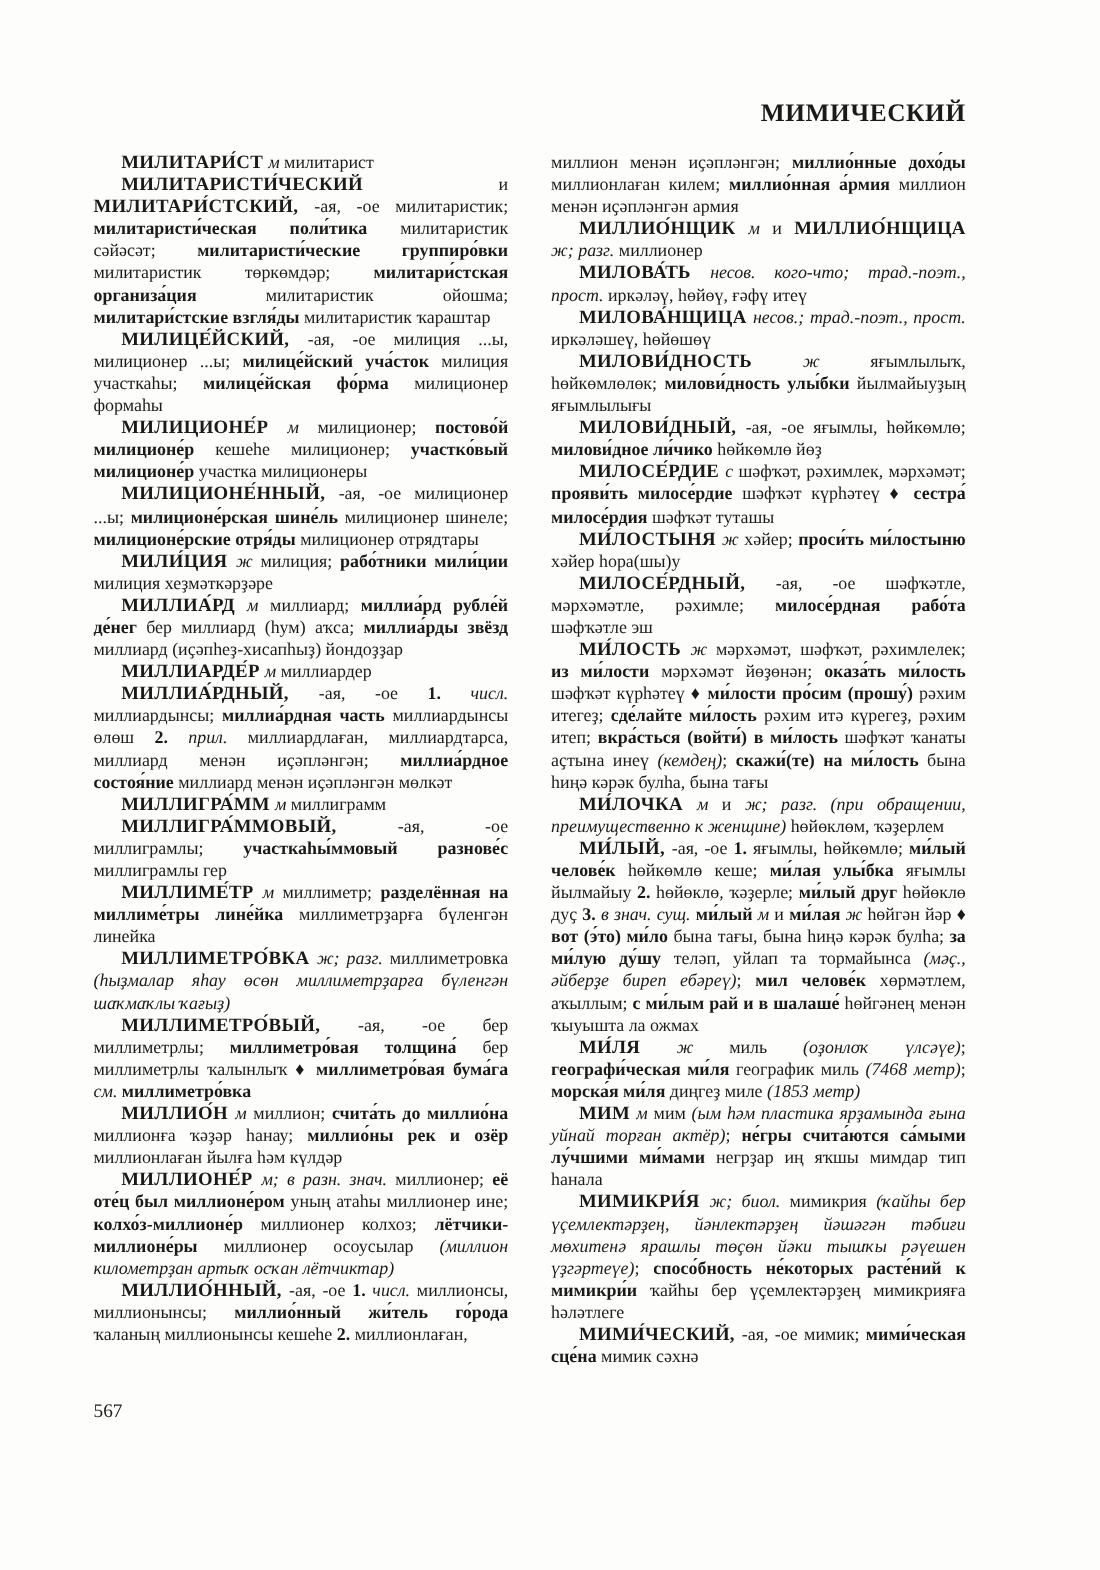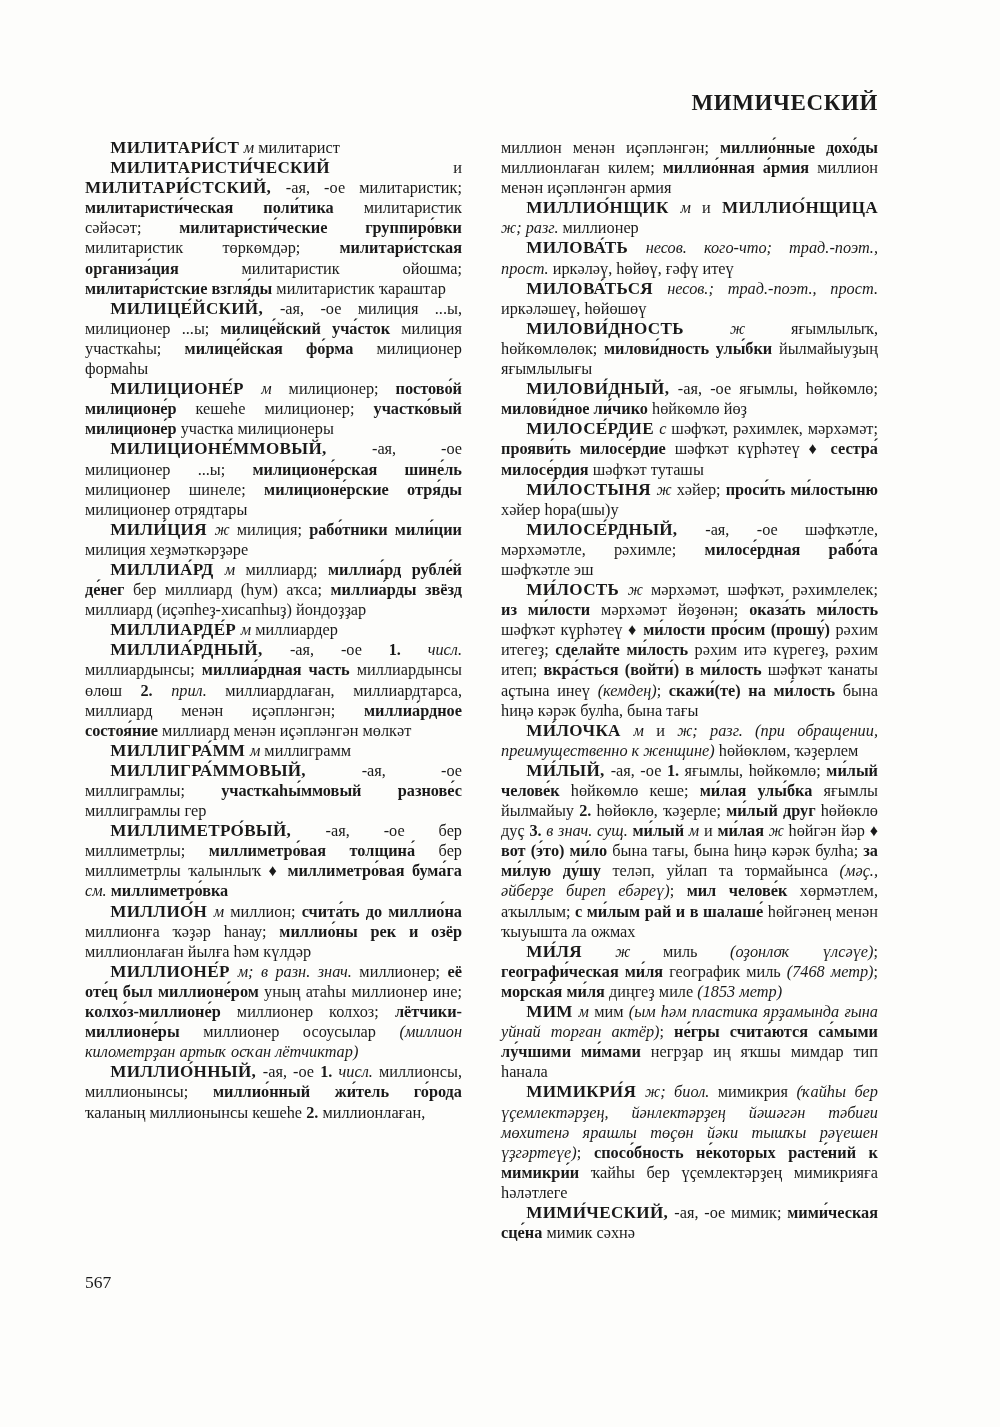--- a/index.html
+++ b/index.html
@@ -56,37 +56,39 @@
 <body>
 
 <div class="page" style="background: rgb(253, 253, 251); color: rgb(26, 26, 26);">
   <div class="running-head">МИМИЧЕСКИЙ</div>
   <div class="text-block">
     <div class="column">
         <p class="entry"><span class="run-h">МИЛИТАРИ́СТ </span><span class="run-i">м </span><span class="run-r">милитарист</span></p>
         <p class="entry"><span class="run-h">МИЛИТАРИСТИ́ЧЕСКИЙ </span><span class="run-r">и </span><span class="run-h">МИЛИТАРИ́СТСКИЙ, </span><span class="run-r">-ая, -ое милитаристик; </span><span class="run-b">милитаристи́ческая поли́тика </span><span class="run-r">милитаристик сәйәсәт; </span><span class="run-b">милитаристи́ческие группиро́вки </span><span class="run-r">милитаристик төркөмдәр; </span><span class="run-b">милитари́стская организа́ция </span><span class="run-r">милитаристик ойошма; </span><span class="run-b">милитари́стские взгля́ды </span><span class="run-r">милитаристик ҡараштар</span></p>
         <p class="entry"><span class="run-h">МИЛИЦЕ́ЙСКИЙ, </span><span class="run-r">-ая, -ое милиция ...ы, милиционер ...ы; </span><span class="run-b">милице́йский уча́сток </span><span class="run-r">милиция участкаһы; </span><span class="run-b">милице́йская фо́рма </span><span class="run-r">милиционер формаһы</span></p>
         <p class="entry"><span class="run-h">МИЛИЦИОНЕ́Р </span><span class="run-i">м </span><span class="run-r">милиционер; </span><span class="run-b">постово́й милиционе́р </span><span class="run-r">кешеһе милиционер; </span><span class="run-b">участко́вый милиционе́р </span><span class="run-r">участка милиционеры</span></p>
-        <p class="entry"><span class="run-h">МИЛИЦИОНЕ́ММОВЫЙ, </span><span class="run-r">-ая, -ое милиционер ...ы; </span><span class="run-b">милиционе́рская шине́ль </span><span class="run-r">милиционер шинеле; </span><span class="run-b">милиционе́рские отря́ды </span><span class="run-r">милиционер отрядтары</span></p>
+        <p class="entry"><span class="run-h">МИЛИЦИОНЕ́ННЫЙ, </span><span class="run-r">-ая, -ое милиционер ...ы; </span><span class="run-b">милиционе́рская шине́ль </span><span class="run-r">милиционер шинеле; </span><span class="run-b">милиционе́рские отря́ды </span><span class="run-r">милиционер отрядтары</span></p>
         <p class="entry"><span class="run-h">МИЛИ́ЦИЯ </span><span class="run-i">ж </span><span class="run-r">милиция; </span><span class="run-b">рабо́тники мили́ции </span><span class="run-r">милиция хеҙмәткәрҙәре</span></p>
         <p class="entry"><span class="run-h">МИЛЛИА́РД </span><span class="run-i">м </span><span class="run-r">миллиард; </span><span class="run-b">миллиа́рд рубле́й де́нег </span><span class="run-r">бер миллиард (һум) аҡса; </span><span class="run-b">миллиа́рды звёзд </span><span class="run-r">миллиард (иҫәпһеҙ-хисапһыҙ) йондоҙҙар</span></p>
         <p class="entry"><span class="run-h">МИЛЛИАРДЕ́Р </span><span class="run-i">м </span><span class="run-r">миллиардер</span></p>
         <p class="entry"><span class="run-h">МИЛЛИА́РДНЫЙ, </span><span class="run-r">-ая, -ое </span><span class="run-b">1. </span><span class="run-i">числ. </span><span class="run-r">миллиардынсы; </span><span class="run-b">миллиа́рдная часть </span><span class="run-r">миллиардынсы өлөш </span><span class="run-b">2. </span><span class="run-i">прил. </span><span class="run-r">миллиардлаған, миллиардтарса, миллиард менән иҫәпләнгән; </span><span class="run-b">миллиа́рдное состоя́ние </span><span class="run-r">миллиард менән иҫәпләнгән мөлкәт</span></p>
         <p class="entry"><span class="run-h">МИЛЛИГРА́ММ </span><span class="run-i">м </span><span class="run-r">миллиграмм</span></p>
         <p class="entry"><span class="run-h">МИЛЛИГРА́ММОВЫЙ, </span><span class="run-r">-ая, -ое миллиграмлы; </span><span class="run-b">участкаһы́ммовый разнове́с </span><span class="run-r">миллиграмлы гер</span></p>
+        <p class="entry"><span class="run-h">МИЛЛИМЕ́ТР </span><span class="run-i">м </span><span class="run-r">миллиметр; </span><span class="run-b">разделённая на миллиме́тры лине́йка </span><span class="run-r">миллиметрҙарға бүленгән линейка</span></p>
+        <p class="entry"><span class="run-h">МИЛЛИМЕТРО́ВКА </span><span class="run-i">ж; разг. </span><span class="run-r">миллиметровка </span><span class="run-i">(һыҙмалар яһау өсөн миллиметрҙарға бүленгән шаҡмаҡлы ҡағыҙ)</span></p>
         <p class="entry"><span class="run-h">МИЛЛИМЕТРО́ВЫЙ, </span><span class="run-r">-ая, -ое бер миллиметрлы; </span><span class="run-b">миллиметро́вая толщина́ </span><span class="run-r">бер миллиметрлы ҡалынлыҡ </span><span class="run-b">♦ миллиметро́вая бума́га </span><span class="run-i">см. </span><span class="run-b">миллиметро́вка</span></p>
         <p class="entry"><span class="run-h">МИЛЛИО́Н </span><span class="run-i">м </span><span class="run-r">миллион; </span><span class="run-b">счита́ть до миллио́на </span><span class="run-r">миллионға ҡәҙәр һанау; </span><span class="run-b">миллио́ны рек и озёр </span><span class="run-r">миллионлаған йылға һәм күлдәр</span></p>
         <p class="entry"><span class="run-h">МИЛЛИОНЕ́Р </span><span class="run-i">м; в разн. знач. </span><span class="run-r">миллионер; </span><span class="run-b">её оте́ц был миллионе́ром </span><span class="run-r">уның атаһы миллионер ине; </span><span class="run-b">колхо́з-миллионе́р </span><span class="run-r">миллионер колхоз; </span><span class="run-b">лётчики-миллионе́ры </span><span class="run-r">миллионер осоусылар </span><span class="run-i">(миллион километрҙан артыҡ осҡан лётчиктар)</span></p>
         <p class="entry"><span class="run-h">МИЛЛИО́ННЫЙ, </span><span class="run-r">-ая, -ое </span><span class="run-b">1. </span><span class="run-i">числ. </span><span class="run-r">миллионсы, миллионынсы; </span><span class="run-b">миллио́нный жи́тель го́рода </span><span class="run-r">ҡаланың миллионынсы кешеһе </span><span class="run-b">2. </span><span class="run-r">миллионлаған,</span></p>
       </div>
     <div class="column">
         <p class="entry no-indent"><span class="run-r">миллион менән иҫәпләнгән; </span><span class="run-b">миллио́нные дохо́ды </span><span class="run-r">миллионлаған килем; </span><span class="run-b">миллио́нная а́рмия </span><span class="run-r">миллион менән иҫәпләнгән армия</span></p>
         <p class="entry"><span class="run-h">МИЛЛИО́НЩИК </span><span class="run-i">м </span><span class="run-r">и </span><span class="run-h">МИЛЛИО́НЩИЦА </span><span class="run-i">ж; разг. </span><span class="run-r">миллионер</span></p>
         <p class="entry"><span class="run-h">МИЛОВА́ТЬ </span><span class="run-i">несов. кого-что; трад.-поэт., прост. </span><span class="run-r">иркәләү, һөйөү, ғәфү итеү</span></p>
-        <p class="entry"><span class="run-h">МИЛОВА́ТЬСЯ </span><span class="run-i">несов.; трад.-поэт., прост. </span><span class="run-r">иркәләшеү, һөйөшөү</span></p>
+        <p class="entry"><span class="run-h">МИЛОВА́НЩИЦА </span><span class="run-i">несов.; трад.-поэт., прост. </span><span class="run-r">иркәләшеү, һөйөшөү</span></p>
         <p class="entry"><span class="run-h">МИЛОВИ́ДНОСТЬ </span><span class="run-i">ж </span><span class="run-r">яғымлылыҡ, һөйкөмлөлөк; </span><span class="run-b">милови́дность улы́бки </span><span class="run-r">йылмайыуҙың яғымлылығы</span></p>
         <p class="entry"><span class="run-h">МИЛОВИ́ДНЫЙ, </span><span class="run-r">-ая, -ое яғымлы, һөйкөмлө; </span><span class="run-b">милови́дное ли́чико </span><span class="run-r">һөйкөмлө йөҙ</span></p>
         <p class="entry"><span class="run-h">МИЛОСЕ́РДИЕ </span><span class="run-i">с </span><span class="run-r">шәфҡәт, рәхимлек, мәрхәмәт; </span><span class="run-b">прояви́ть милосе́рдие </span><span class="run-r">шәфҡәт күрһәтеү </span><span class="run-b">♦ сестра́ милосе́рдия </span><span class="run-r">шәфҡәт туташы</span></p>
         <p class="entry"><span class="run-h">МИ́ЛОСТЫНЯ </span><span class="run-i">ж </span><span class="run-r">хәйер; </span><span class="run-b">проси́ть ми́лостыню </span><span class="run-r">хәйер һора(шы)у</span></p>
         <p class="entry"><span class="run-h">МИЛОСЕ́РДНЫЙ, </span><span class="run-r">-ая, -ое шәфҡәтле, мәрхәмәтле, рәхимле; </span><span class="run-b">милосе́рдная рабо́та </span><span class="run-r">шәфҡәтле эш</span></p>
         <p class="entry"><span class="run-h">МИ́ЛОСТЬ </span><span class="run-i">ж </span><span class="run-r">мәрхәмәт, шәфҡәт, рәхимлелек; </span><span class="run-b">из ми́лости </span><span class="run-r">мәрхәмәт йөҙөнән; </span><span class="run-b">оказа́ть ми́лость </span><span class="run-r">шәфҡәт күрһәтеү </span><span class="run-b">♦ ми́лости про́сим (прошу́) </span><span class="run-r">рәхим итегеҙ; </span><span class="run-b">сде́лайте ми́лость </span><span class="run-r">рәхим итә күрегеҙ, рәхим итеп; </span><span class="run-b">вкра́сться (войти́) в ми́лость </span><span class="run-r">шәфҡәт ҡанаты аҫтына инеү </span><span class="run-i">(кемдең)</span><span class="run-r">; </span><span class="run-b">скажи́(те) на ми́лость </span><span class="run-r">бына һиңә кәрәк булһа, бына тағы</span></p>
         <p class="entry"><span class="run-h">МИ́ЛОЧКА </span><span class="run-i">м </span><span class="run-r">и </span><span class="run-i">ж; разг. (при обращении, преимущественно к женщине) </span><span class="run-r">һөйөклөм, ҡәҙерлем</span></p>
         <p class="entry"><span class="run-h">МИ́ЛЫЙ, </span><span class="run-r">-ая, -ое </span><span class="run-b">1. </span><span class="run-r">яғымлы, һөйкөмлө; </span><span class="run-b">ми́лый челове́к </span><span class="run-r">һөйкөмлө кеше; </span><span class="run-b">ми́лая улы́бка </span><span class="run-r">яғымлы йылмайыу </span><span class="run-b">2. </span><span class="run-r">һөйөклө, ҡәҙерле; </span><span class="run-b">ми́лый друг </span><span class="run-r">һөйөклө дуҫ </span><span class="run-b">3. </span><span class="run-i">в знач. сущ. </span><span class="run-b">ми́лый </span><span class="run-i">м </span><span class="run-r">и </span><span class="run-b">ми́лая </span><span class="run-i">ж </span><span class="run-r">һөйгән йәр </span><span class="run-b">♦ вот (э́то) ми́ло </span><span class="run-r">бына тағы, бына һиңә кәрәк булһа; </span><span class="run-b">за ми́лую ду́шу </span><span class="run-r">теләп, уйлап та тормайынса </span><span class="run-i">(мәҫ., әйберҙе биреп ебәреү)</span><span class="run-r">; </span><span class="run-b">мил челове́к </span><span class="run-r">хөрмәтлем, аҡыллым; </span><span class="run-b">с ми́лым рай и в шалаше́ </span><span class="run-r">һөйгәнең менән ҡыуышта ла ожмах</span></p>
         <p class="entry"><span class="run-h">МИ́ЛЯ </span><span class="run-i">ж </span><span class="run-r">миль </span><span class="run-i">(оҙонлоҡ үлсәүе)</span><span class="run-r">; </span><span class="run-b">географи́ческая ми́ля </span><span class="run-r">географик миль </span><span class="run-i">(7468 метр)</span><span class="run-r">; </span><span class="run-b">морска́я ми́ля </span><span class="run-r">диңгеҙ миле </span><span class="run-i">(1853 метр)</span></p>
         <p class="entry"><span class="run-h">МИМ </span><span class="run-i">м </span><span class="run-r">мим </span><span class="run-i">(ым һәм пластика ярҙамында ғына уйнай торған актёр)</span><span class="run-r">; </span><span class="run-b">не́гры счита́ются са́мыми лу́чшими ми́мами </span><span class="run-r">негрҙар иң яҡшы мимдар тип һанала</span></p>

